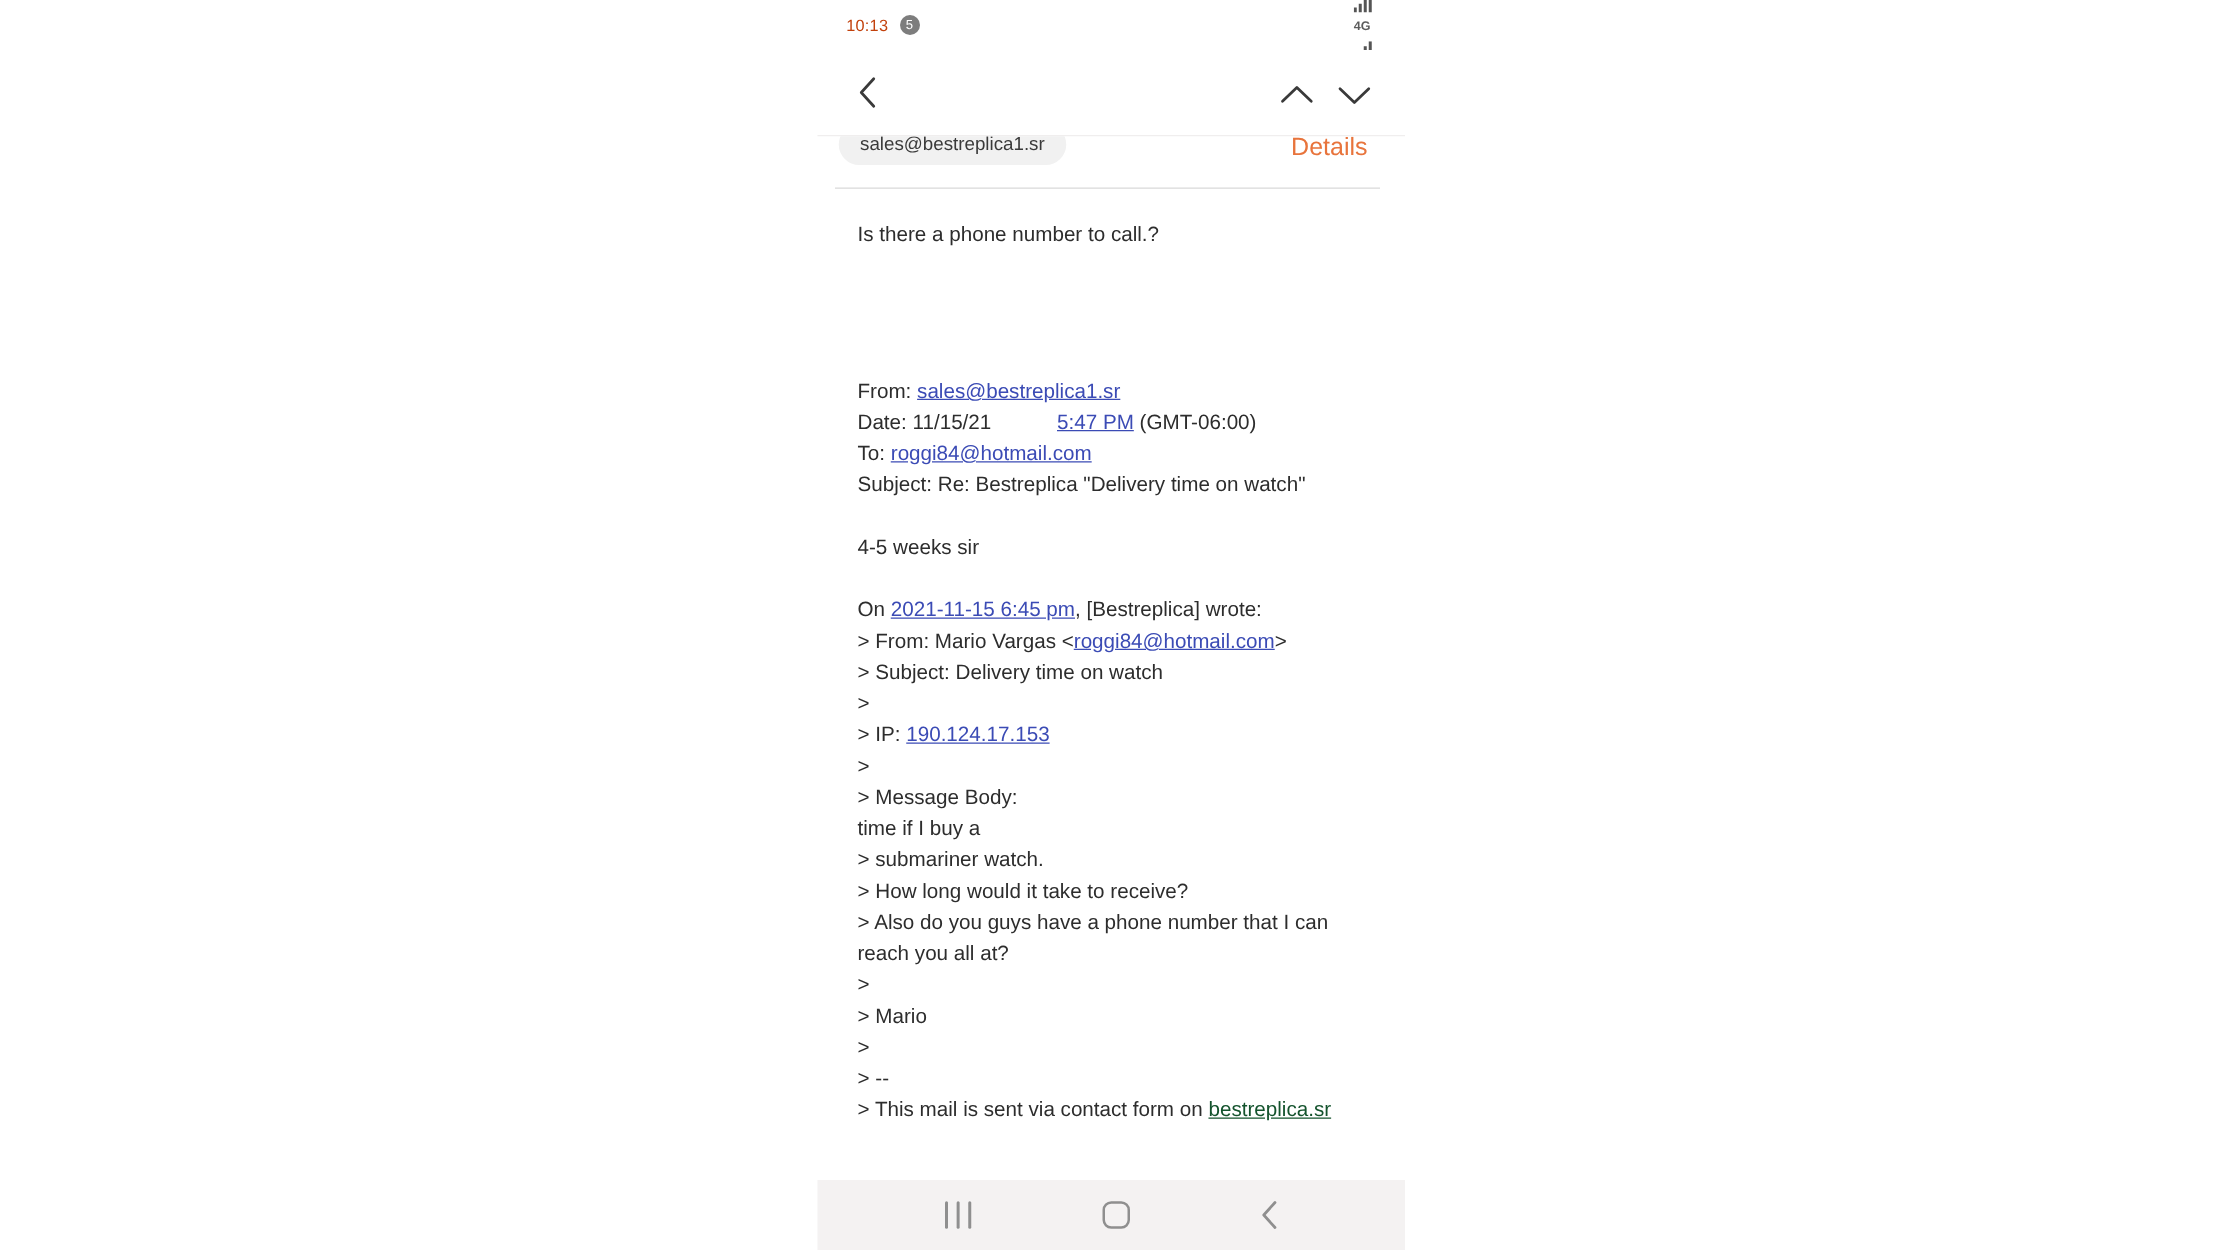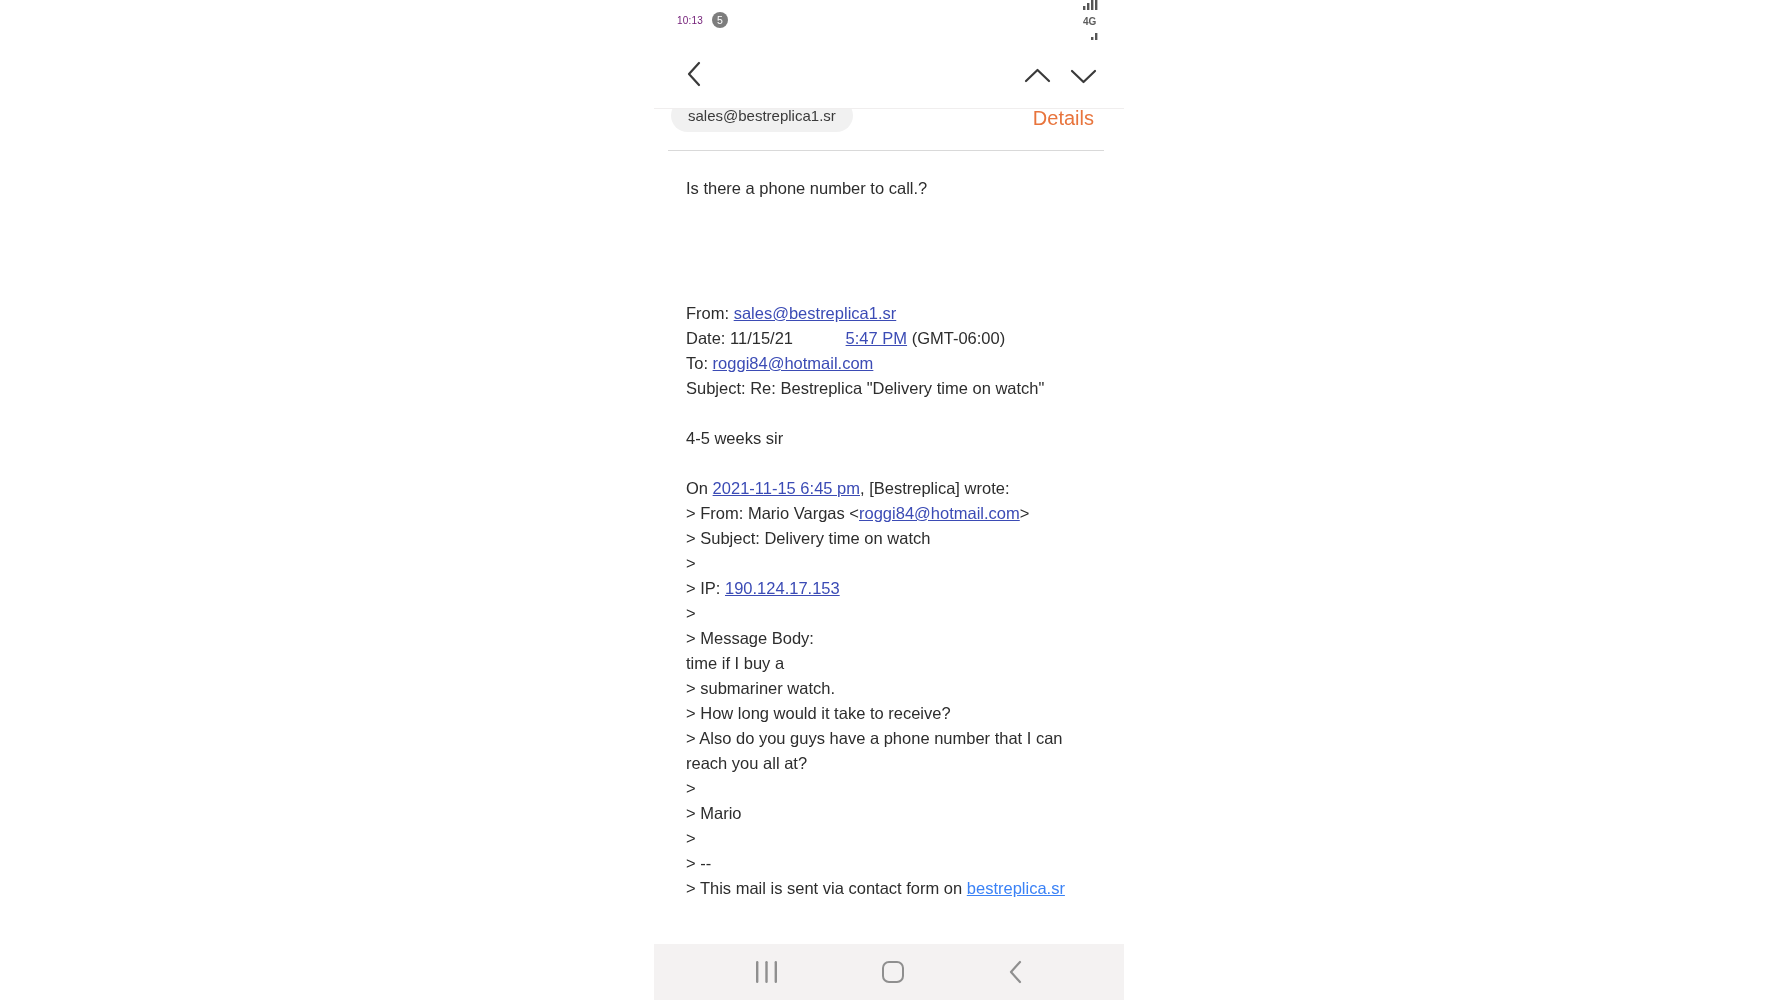--- a/index.html
+++ b/index.html
@@ -5,21 +5,21 @@
   * { margin:0; padding:0; box-sizing:border-box; }
   html,body { width:1778px; height:1000px; background:#ffffff; overflow:hidden;
               font-family:"Liberation Sans", sans-serif; }
   .phone { position:relative; width:470px; height:1000px; margin:0 auto; background:#ffffff; }
 
   
   .statusbar { position:absolute; top:0; left:0; right:0; height:40px;
                display:flex; align-items:center; justify-content:space-between;
                padding:0 16px 0 23px; }
   .sb-left { display:flex; align-items:center; }
-  .sb-time { font-size:10px; color:#701a75; letter-spacing:.2px; }
+  .sb-time { font-size:13px; color:#c2410c; letter-spacing:.2px; }
   .sb-badge { width:16px; height:16px; border-radius:50%; background:#7d7d7d; color:#fff;
               font-size:10.5px; display:inline-flex; align-items:center; justify-content:center;
               margin-left:9px; }
   .sb-right { display:flex; align-items:flex-start; gap:6px;flex-direction:column; }
   .net { display:inline-flex; flex-direction:column; align-items:center; line-height:1; }
   .net-label { font-size:10px; font-weight:700; color:#5c5c5c; }
   .net-arrows { font-size:7px; color:#b5b5b5; letter-spacing:-1px; margin-top:1px; }
   .net-solo { font-size:10px; font-weight:700; color:#5c5c5c; }
   .sb-pct { font-size:11px; color:#4a4a4a; margin-left:3px; }
   .battery { position:relative; width:12px; height:21px; margin-left:2px; }
@@ -152,21 +152,21 @@
       <div class="line"><span>&gt; Message Body:</span></div>
       <div class="line"><span>time if I buy a</span></div>
       <div class="line"><span>&gt; submariner watch.</span></div>
       <div class="line"><span>&gt; How long would it take to receive?</span></div>
       <div class="line"><span>&gt; Also do you guys have a phone number that I can</span></div>
       <div class="line"><span>reach you all at?</span></div>
       <div class="line"><span>&gt;</span></div>
       <div class="line"><span>&gt; Mario</span></div>
       <div class="line"><span>&gt;</span></div>
       <div class="line"><span>&gt; --</span></div>
-      <div class="line"><span>&gt; This mail is sent via contact form on </span><span class="link" style="color: #3b82f6;">bestreplica.sr</span></div>
+      <div class="line"><span>&gt; This mail is sent via contact form on </span><span class="link" style="color: #14532d;">bestreplica.sr</span></div>
     </div>
 
   <div class="navbar">
     <span class="nav-ico">
       <svg width="23" height="24" viewBox="0 0 23 24">
         <rect x="1" y="1" width="2.4" height="22" rx="1.2" fill="#8f8f8f"></rect>
         <rect x="10.3" y="1" width="2.4" height="22" rx="1.2" fill="#8f8f8f"></rect>
         <rect x="19.6" y="1" width="2.4" height="22" rx="1.2" fill="#8f8f8f"></rect>
       </svg>
     </span>

